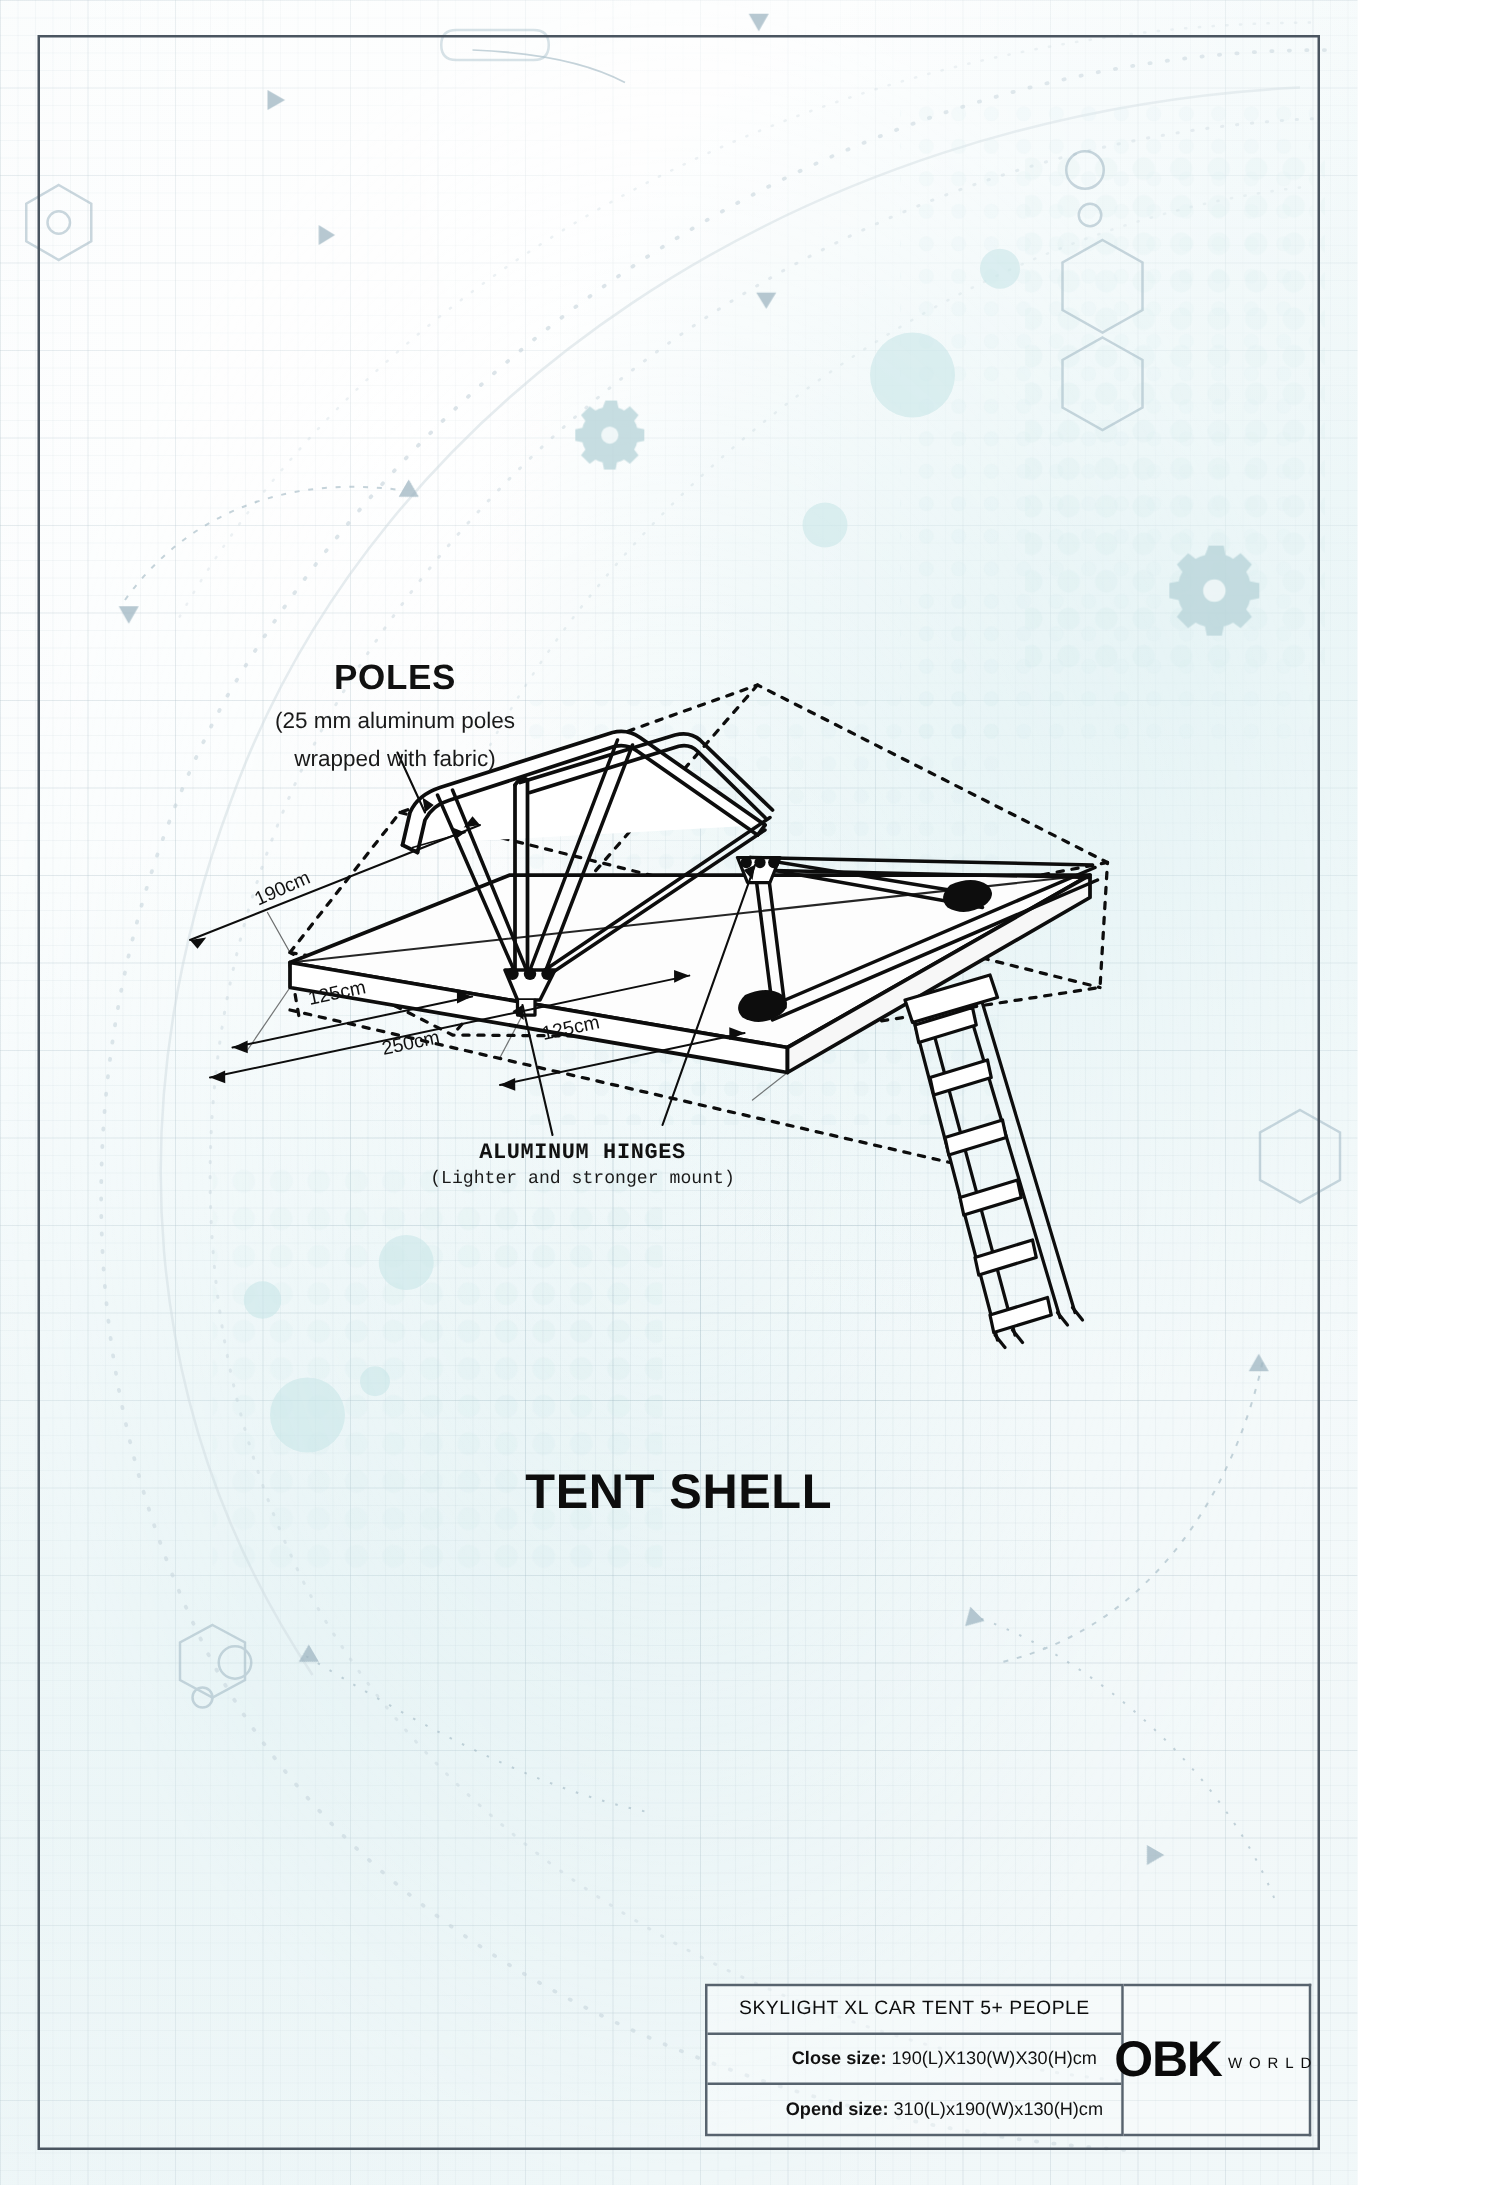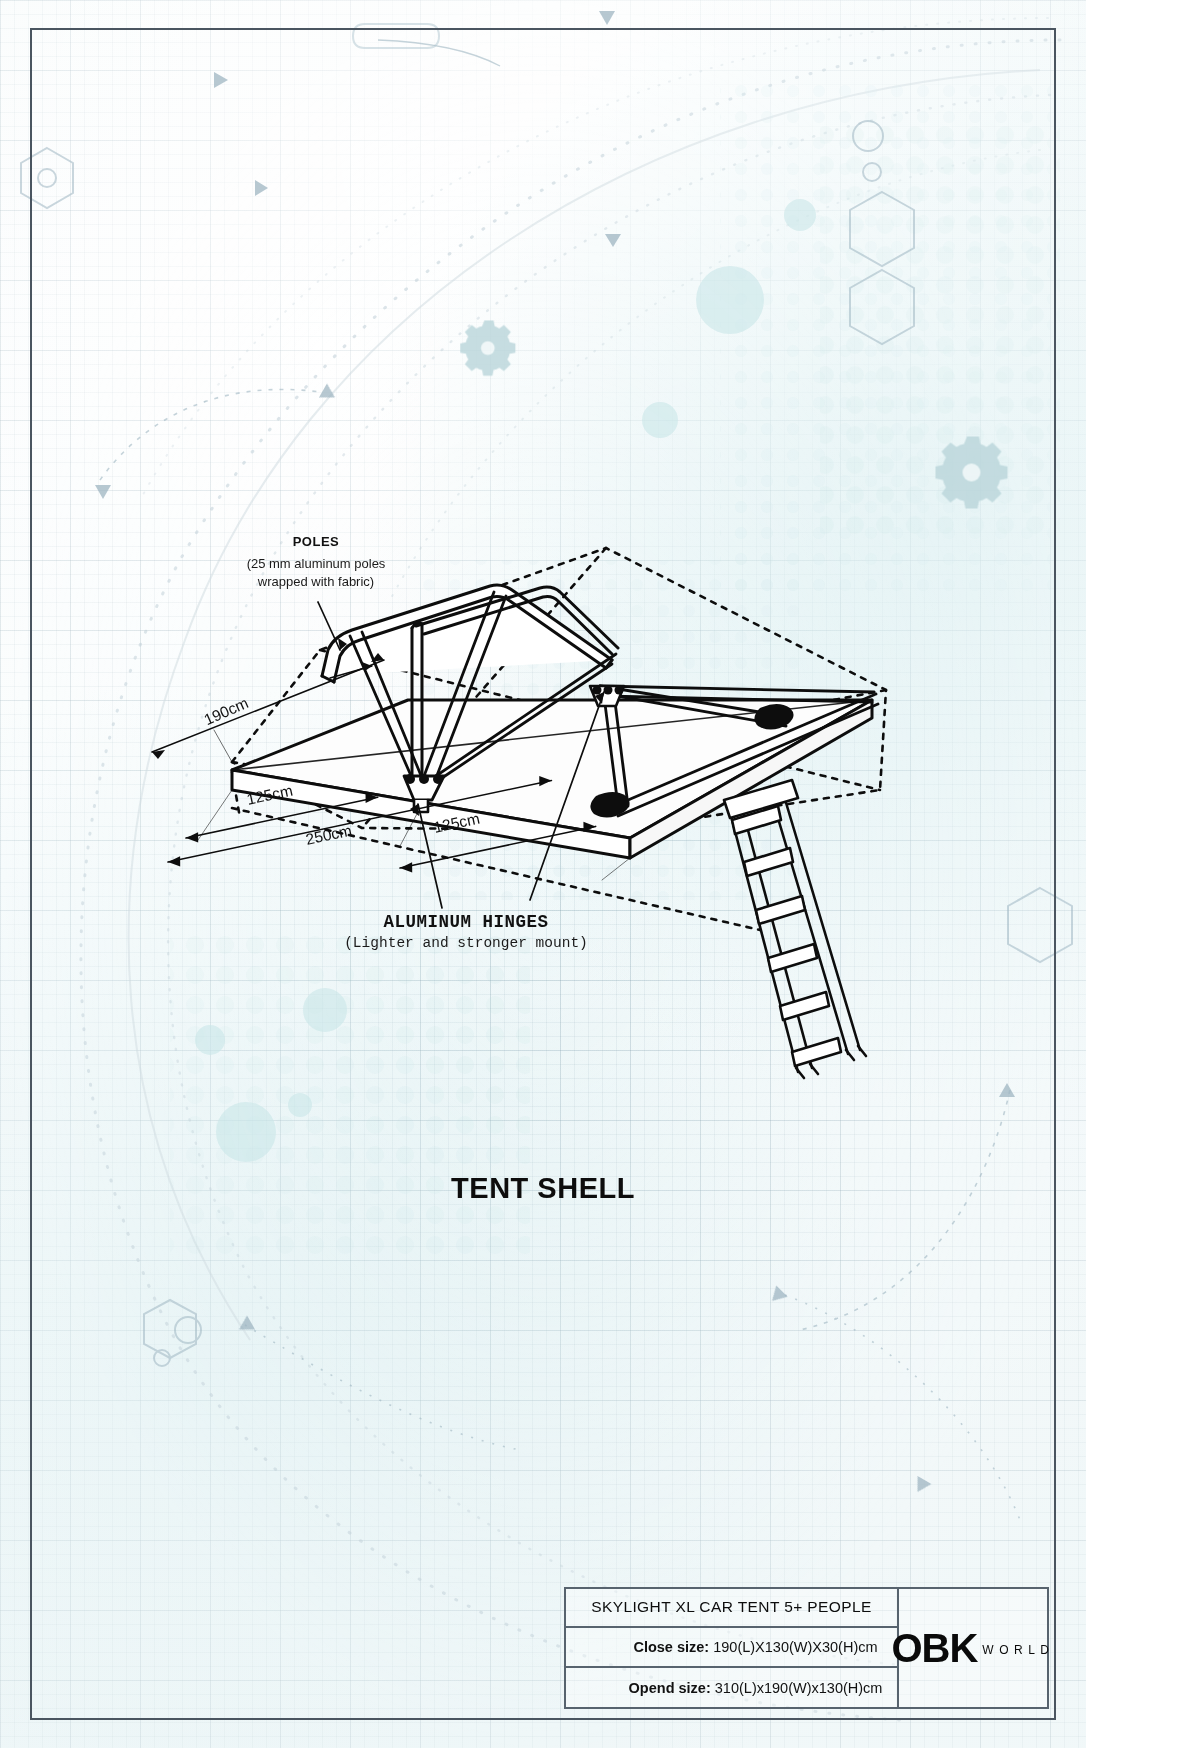--- a/index.html
+++ b/index.html
@@ -49,30 +49,30 @@
   .drawing{position:absolute;left:0;top:0;width:1086px;height:1748px;}
 
   
   .callout{position:absolute;text-align:center;color:#111;}
   .callout .hdr{
     font-weight:bold;letter-spacing:.5px;color:#111;
   }
   .callout .sub{color:#1a1a1a;}
 
   #poles-callout{left:186px;top:530px;width:260px;}
-  #poles-callout .hdr{font-size:13px;line-height:24px;}
-  #poles-callout .sub{font-size:13px;line-height:17px;margin-top:1px;}
+  #poles-callout .hdr{font-size:28px;line-height:24px;}
+  #poles-callout .sub{font-size:18px;line-height:17px;margin-top:14px;}
 
   #hinges-callout{left:306px;top:911px;width:320px;font-family:Liberation Mono, monospace;}
   #hinges-callout .hdr{font-size:17.5px;line-height:22px;}
   #hinges-callout .sub{font-size:14.5px;line-height:18px;margin-top:1px;}
 
   .fig-title{
     position:absolute;left:0;top:1172px;width:1086px;text-align:center;
-    font-size:29px;font-weight:bold;letter-spacing:.5px;color:#0d0d0d;
+    font-size:39px;font-weight:bold;letter-spacing:.5px;color:#0d0d0d;
   }
 
   
   .dim{
     position:absolute;font-size:15.5px;color:#111;white-space:nowrap;
     transform-origin:left center;
   }
   #dim-190{left:205px;top:712px;transform:rotate(-24deg);}
   #dim-125a{left:247px;top:791px;transform:rotate(-12deg);}
   #dim-250{left:306px;top:831px;transform:rotate(-12deg);}

